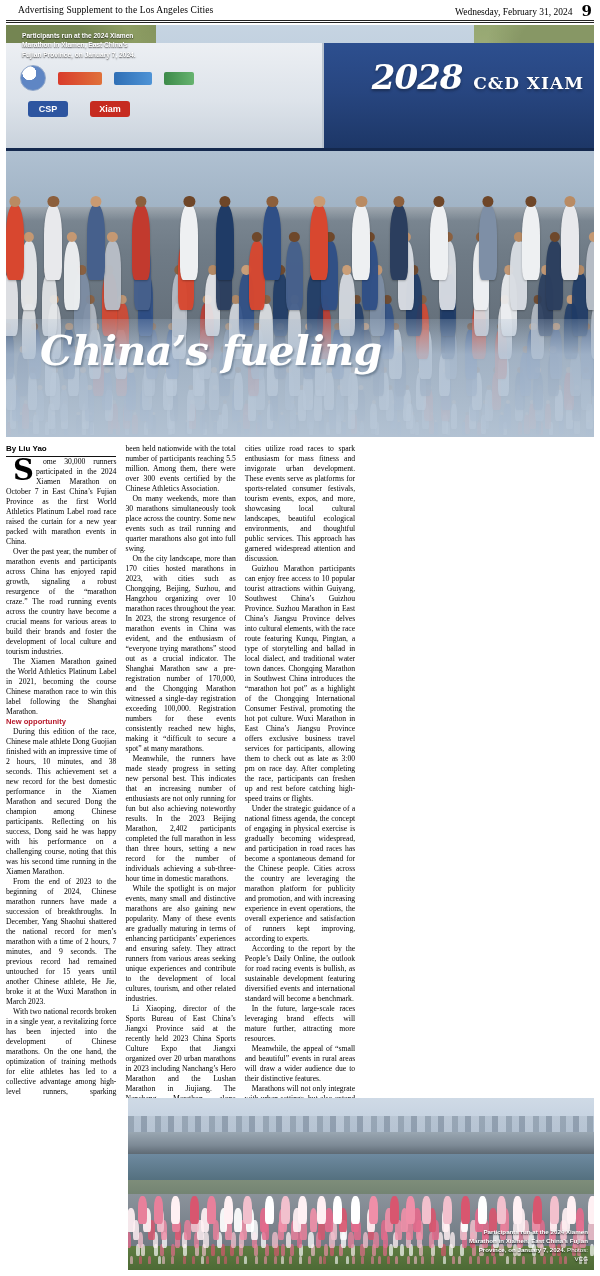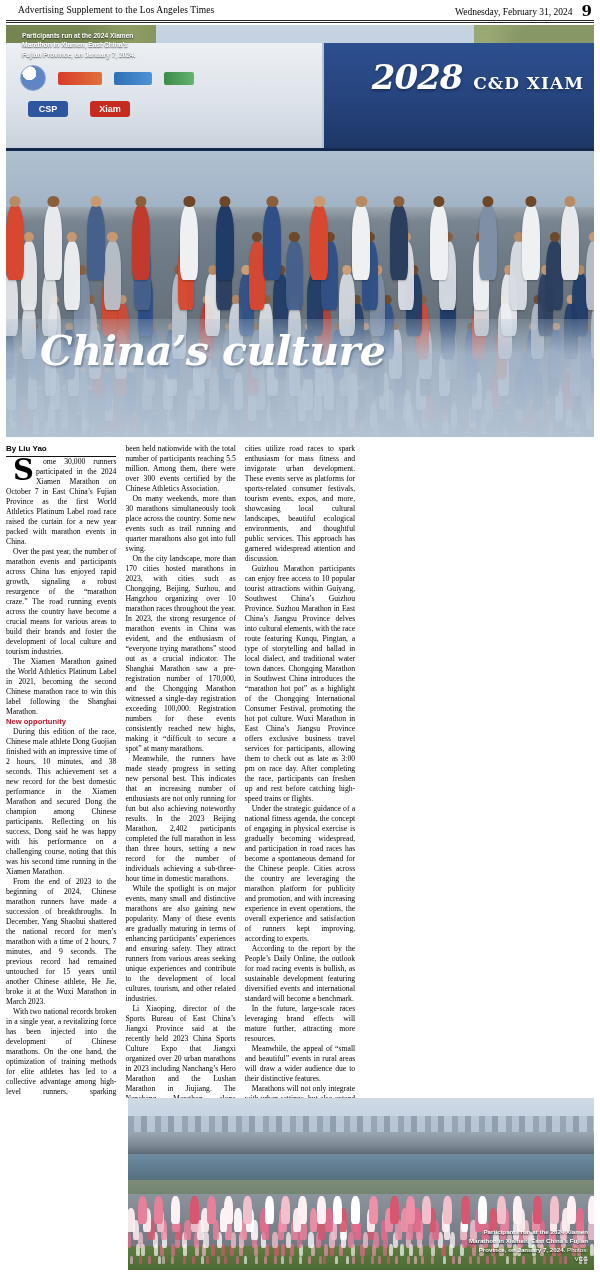--- a/index.html
+++ b/index.html
@@ -271,21 +271,21 @@
   
   .left-filler {
     position:absolute; left:0; top:1098px; width:128px; height:178px;
     background:#fff; z-index:3;
   }
 </style>
 </head>
 <body>
 
 <div class="masthead">
-  <div class="left">Advertising Supplement to the Los Angeles Times</div>
+  <div class="left">Advertising Supplement to the Los Angeles Cities</div>
   <div class="right">
     <span class="date">Wednesday, February 31,  2024</span>
     <span class="pageno">9</span>
   </div>
 </div>
 <div class="rule-double"></div>
 
 <div class="hero">
   <div class="hero-sky"></div>
   <div class="foliage-l"></div>
@@ -1097,33 +1097,33 @@
       <div class="runner" style="left: 516.307px; width: 18px; height: 75px; bottom: 157px; background: rgb(238, 240, 242); opacity: 1; box-shadow: rgba(0, 0, 0, 0.25) 0px 1px 2px;">
         <div class="head" style="width: 11.2px; height: 11.2px; top: -9.5px; background: rgb(110, 70, 40);"></div>
       </div>
       <div class="runner" style="left: 554.598px; width: 18px; height: 75px; bottom: 157px; background: rgb(232, 233, 236); opacity: 1; box-shadow: rgba(0, 0, 0, 0.25) 0px 1px 2px;">
         <div class="head" style="width: 11.2px; height: 11.2px; top: -9.5px; background: rgb(185, 139, 99);"></div>
       </div>
     </div>
 
   <div class="hero-title">
     <h1>
-      <span>China’s culture</span>
+      <span>China’s fueling</span>
     </h1>
   </div>
 
   <div class="photo-caption">Participants run at the 2024 Xiamen Marathon in Xiamen, East China’s Fujian Province, on January 7, 2024.</div>
 </div>
 
 <div class="body-wrap">
   <div class="cols" id="cols">
       <p class="byline">By Liu Yao</p>
       <p class="dropcap-p">Some 30,000 runners participated in the 2024 Xiamen Marathon on October 7 in East China’s Fujian Province as the first World Athletics Platinum Label road race raised the curtain for a new year packed with marathon events in China.</p>
       <p>Over the past year, the number of marathon events and participants across China has enjoyed rapid growth, signaling a robust resurgence of the “marathon craze.” The road running events across the country have become a crucial means for various areas to build their brands and foster the development of local culture and tourism industries.</p>
-      <p>The Xiamen Marathon gained the World Athletics Platinum Label in 2021, becoming the second Chinese marathon race to win this label following the Shanghai Marathon.</p>
+      <p>The Xiamen Marathon gained the World Athletics Platinum Label in 2021, becoming the course Chinese marathon race to win this label following the Shanghai Marathon.</p>
       <p class="subhead">New opportunity</p>
       <p>During this edition of the race, Chinese male athlete Dong Guojian finished with an impressive time of 2 hours, 10 minutes, and 38 seconds. This achievement set a new record for the best domestic performance in the Xiamen Marathon and secured Dong the champion among Chinese participants. Reflecting on his success, Dong said he was happy with his performance on a challenging course, noting that this was his second time running in the Xiamen Marathon.</p>
       <p>From the end of 2023 to the beginning of 2024, Chinese marathon runners have made a succession of breakthroughs. In December, Yang Shaohui shattered the national record for men’s marathon with a time of 2 hours, 7 minutes, and 9 seconds. The previous record had remained untouched for 15 years until another Chinese athlete, He Jie, broke it at the Wuxi Marathon in March 2023.</p>
       <p>With two national records broken in a single year, a revitalizing force has been injected into the development of Chinese marathons. On the one hand, the optimization of training methods for elite athletes has led to a collective advantage among high-level runners, sparking breakthrough performances.</p>
       <p>On the other hand, the surge in both quantity and quality of road racing events has propelled nationwide fitness fervor, promoting both the recreational participation and professional excellence.</p>
       <p>As the year’s opening event, the Xiamen Marathon set the stage for the entire year of road racing events, fueling the fervor for marathons in 2024.</p>
       <p class="subhead">Jockey for a best</p>
       <p>Statistics reveal that over the past year, a total of 780 road races have been held nationwide with the total number of participants reaching 5.5 million. Among them, there were over 300 events certified by the Chinese Athletics Association.</p>
       <p>On many weekends, more than 30 marathons simultaneously took place across the country. Some new events such as trail running and quarter marathons also got into full swing.</p>
       <p>On the city landscape, more than 170 cities hosted marathons in 2023, with cities such as Chongqing, Beijing, Suzhou, and Hangzhou organizing over 10 marathon races throughout the year. In 2023, the strong resurgence of marathon events in China was evident, and the enthusiasm of “everyone trying marathons” stood out as a crucial indicator. The Shanghai Marathon saw a pre-registration number of 170,000, and the Chongqing Marathon witnessed a single-day registration exceeding 100,000. Registration numbers for these events consistently reached new highs, making it “difficult to secure a spot” at many marathons.</p>

